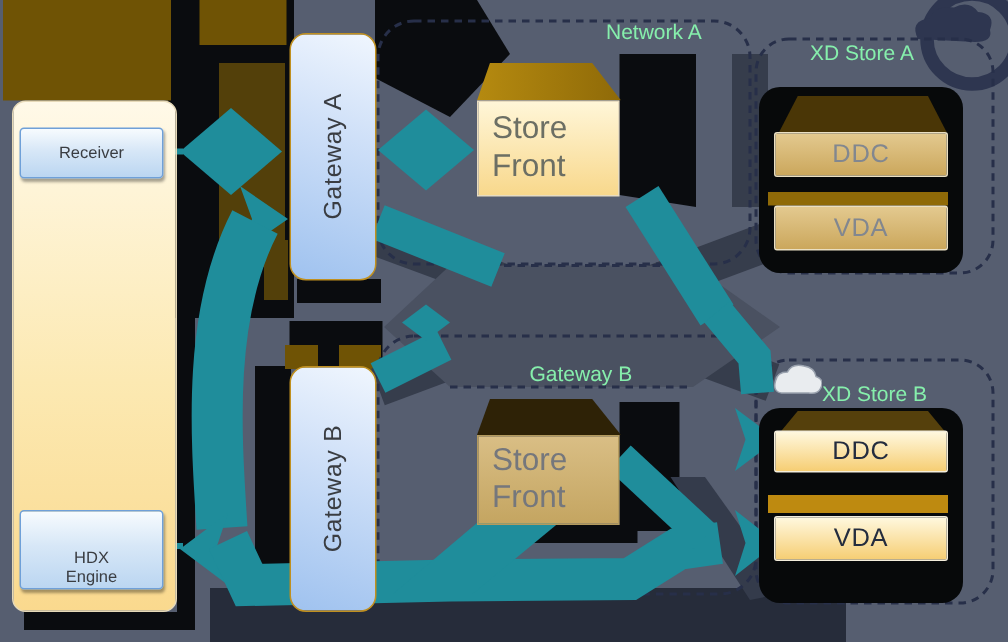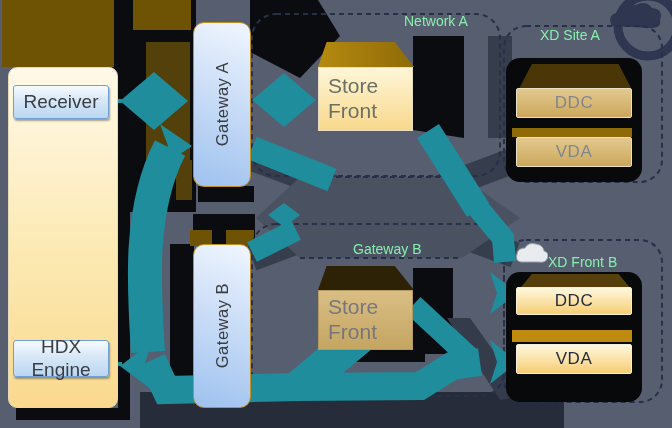--- a/index.html
+++ b/index.html
@@ -8,24 +8,24 @@
     background:#565E70;font-family:"Liberation Sans",sans-serif;
   }
   .stage svg{position:absolute;left:0;top:0;z-index:0;}
   .node{position:absolute;z-index:2;display:flex;align-items:center;justify-content:center;
         box-sizing:border-box;color:#3A3D42;}
   
   .left-panel{left:8px;top:67px;width:110px;height:341px;border-radius:9px;
     background:linear-gradient(180deg,#FFF9E8 0%,#FCE9B2 55%,#FAD98E 100%);
     border:1px solid #E6D9B8;}
   .blue-box{background:linear-gradient(180deg,#F7FBFE 0%,#D7E7F7 45%,#BBD6F1 100%);
-    border:1px solid #6FA0D8;border-radius:3px;font-size:19px;
+    border:1px solid #6FA0D8;border-radius:3px;font-size:11px;
     box-shadow:1px 2px 2px rgba(0,0,0,0.35);text-align:center;}
   .receiver{left:13px;top:85px;width:96px;height:34px;}
-  .hdx{left:13px;top:340px;width:96px;height:37px;line-height:1.2;}
+  .hdx{left:13px;top:340px;width:96px;height:53px;line-height:1.2;align-items:flex-end;}
   .hdx span{display:block;width:60px;}
   
   .gateway{width:58px;border-radius:11px;font-size:16.5px;
     background:linear-gradient(200deg,#F0F6FE 0%,#CFE0F8 40%,#9FC2EF 100%);
     border:1px solid #C09020;}
   .gw-a{left:193px;top:22px;height:165px;}
   .gw-b{left:193px;top:244px;height:164px;}
   .vtext{writing-mode:vertical-rl;transform:rotate(180deg);letter-spacing:0.5px;}
   
   .sf{position:absolute;z-index:2;width:96px;}
@@ -194,16 +194,16 @@
       <span>VDA</span>
     </div>
   </div>
 
   <svg width="34" height="24" style="position:absolute;left:514px;top:242px;z-index:3">
     <path d="M7,20 q-6,-1 -4,-8 q1,-6 8,-6 q3,-6 11,-4 q7,1 8,7 q6,2 3,8 q-2,4 -8,3 z" fill="#E9ECEF" stroke="#9AA2AE" stroke-width="1"></path>
   </svg>
 
   <div class="region-label lbl-net-a">Network A</div>
   <div class="region-label lbl-net-b">Gateway B</div>
-  <div class="region-label lbl-site-a">XD Site A</div>
-  <div class="region-label lbl-site-b">XD Front B</div>
+  <div class="region-label lbl-site-a">XD Store A</div>
+  <div class="region-label lbl-site-b">XD Store B</div>
 
 </div>
 
 </body></html>

